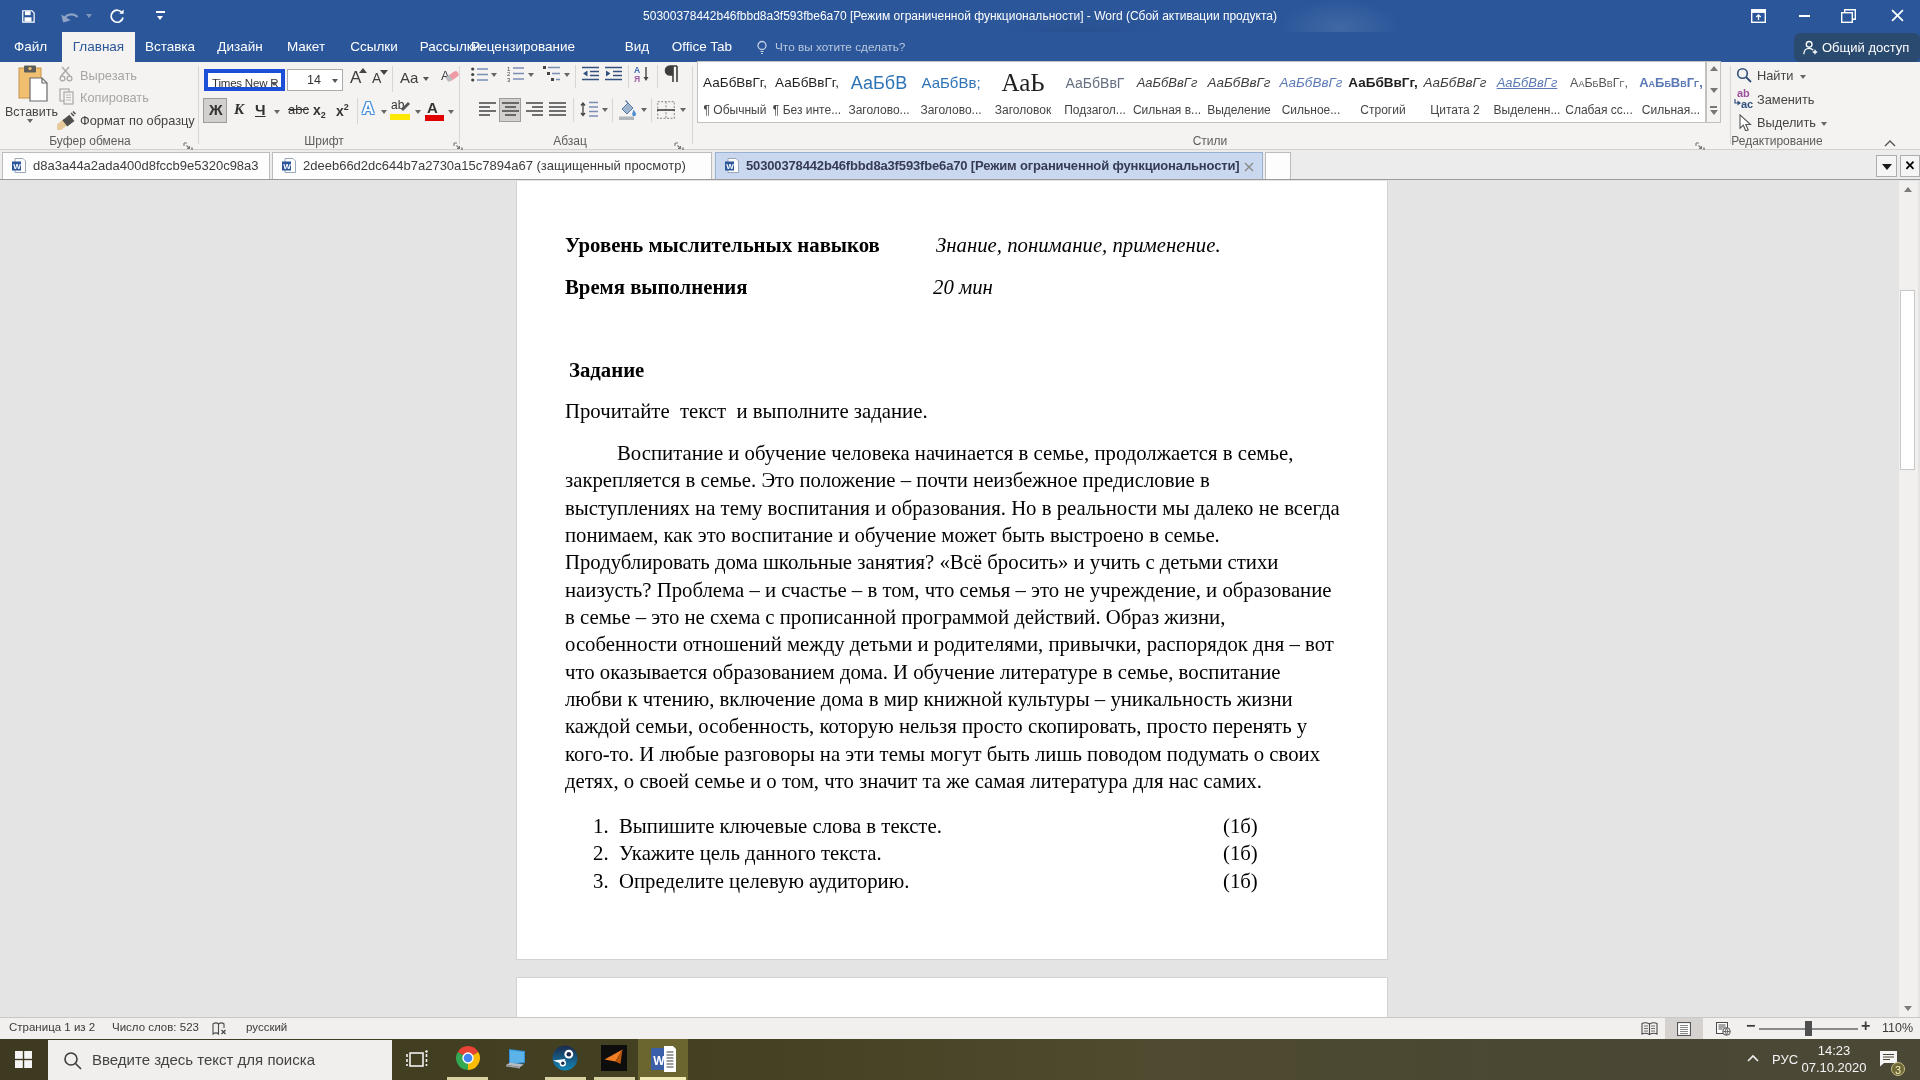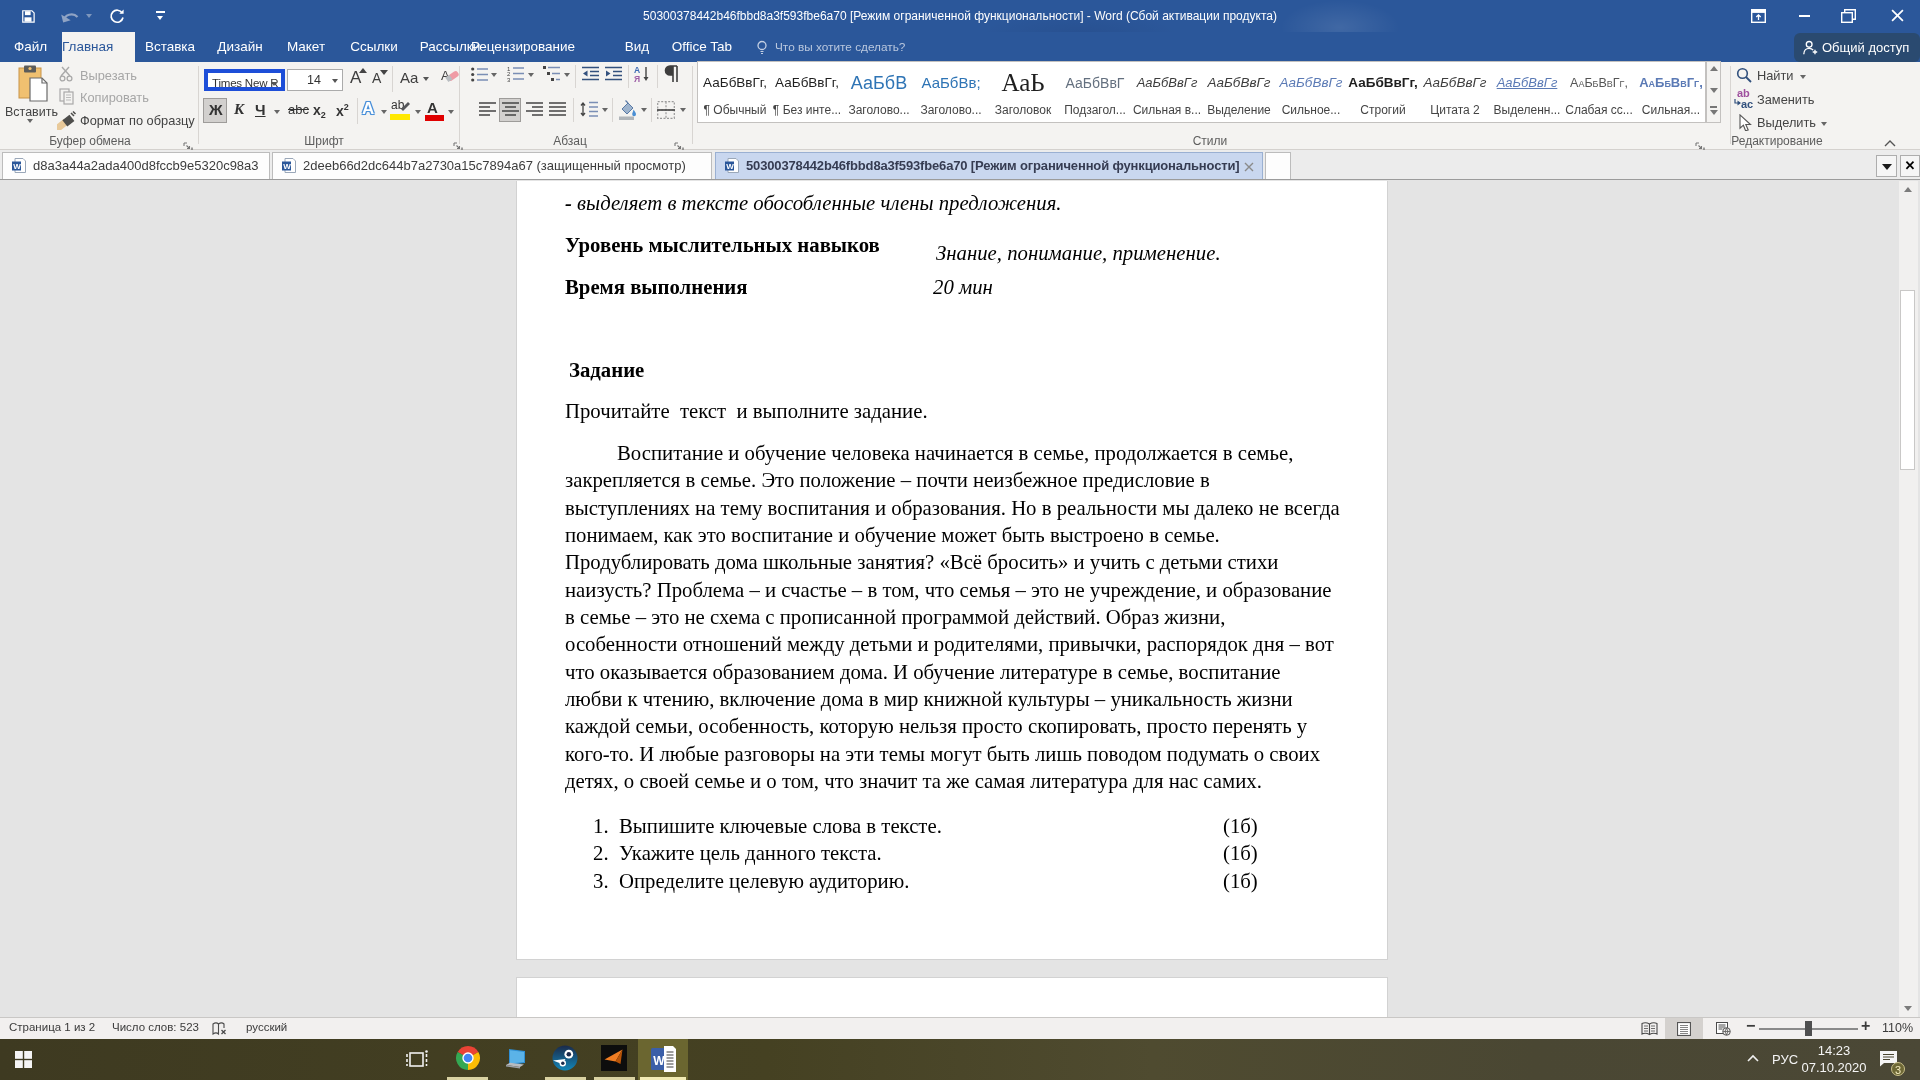--- a/index.html
+++ b/index.html
@@ -4,21 +4,21 @@
 <style>
 * { margin:0; padding:0; box-sizing:border-box; }
 html,body { width:1920px; height:1080px; overflow:hidden; }
 body { font-family:"Liberation Sans", sans-serif; position:relative; background:#e4e4e4; }
 .abs { position:absolute; }
 
 
 #titlebar { position:absolute; left:0; top:0; width:1920px; height:32px; background:#2b579a; }
 #tabrow { position:absolute; left:0; top:32px; width:1920px; height:30px; background:#2b579a; }
 .rtab { position:absolute; top:0; height:30px; line-height:30px; color:#ffffff; font-size:13.5px; text-align:center; }
-#tab-active { position:absolute; left:62px; top:0; width:73px; height:30px; background:#f4f3f1; color:#2b579a; line-height:30px; font-size:13.5px; }
+#tab-active { position:absolute; left:62px; top:0; width:73px; height:30px; background:#f4f3f1; color:#2b579a; line-height:30px; text-align:center; font-size:13.5px; }
 #titletext { position:absolute; top:0; left:0; width:1920px; height:32px; line-height:32px; color:#ffffff; font-size:12px; text-align:center; }
 #sharebox { position:absolute; right:0; top:33px; width:126px; height:29px; background:#2a4a70; color:#fff; font-size:13.5px; line-height:29px;border-radius:6px; }
 
 
 #ribbon { position:absolute; left:0; top:62px; width:1920px; height:88px; background:#f4f3f1; border-bottom:1px solid #d4d1ce; }
 .grplabel { position:absolute; font-size:12px; color:#5d5d5d; text-align:center; top:72px; }
 .gsep { position:absolute; top:4px; width:1px; height:78px; background:#d8d5d2; }
 .launcher { position:absolute; top:80px; width:10px; height:10px; }
 .gicon { position:absolute; }
 .btxt { position:absolute; font-size:12.8px; color:#444; }
@@ -396,23 +396,22 @@
   </div>
   <div class="otab" style="left:1265px;width:26px;"></div>
   <div class="abs" style="left:1876px;top:5px;width:21px;height:22px;background:#f5f5f5;border:1px solid #adadad;">
       <span style="position:absolute;left:5px;top:8px;width:0;height:0;border-left:5px solid transparent;border-right:5px solid transparent;border-top:6px solid #1a1a1a;"></span>
     </div>
   <div class="abs" style="left:1900px;top:5px;width:20px;height:22px;background:#f5f5f5;border:1px solid #adadad;font-weight:bold;text-align:center;line-height:20px;font-size:13px;">✕</div>
 </div>
 
 <div id="docarea">
   <div id="page1">
-    <div class="doc" style="left:48px;top:12px;font-style:italic;"><b>-</b> выделяет в тексте обособленные члены предложения.</div>
     <div class="doc" style="left:48px;top:54px;font-weight:bold;">Уровень мыслительных навыков</div>
-    <div class="doc" style="left:419px;top:54px;font-style:italic;margin-top:8px;">Знание, понимание, применение.</div>
+    <div class="doc" style="left:419px;top:54px;font-style:italic;">Знание, понимание, применение.</div>
     <div class="doc" style="left:48px;top:96px;font-weight:bold;">Время выполнения</div>
     <div class="doc" style="left:416px;top:96px;font-style:italic;">20 мин</div>
     <div class="doc" style="left:52px;top:179px;font-weight:bold;">Задание</div>
     <div class="doc" style="left:48px;top:220px;">Прочитайте&nbsp; текст&nbsp; и выполните задание.</div>
     <div class="doc" style="left:48px;top:260px;width:775px;line-height:27.33px;text-indent:52px;white-space:normal;">Воспитание и обучение человека начинается в семье, продолжается в семье,<br>закрепляется в семье. Это положение – почти неизбежное предисловие в<br>выступлениях на тему воспитания и образования. Но в реальности мы далеко не всегда<br>понимаем, как это воспитание и обучение может быть выстроено в семье.<br>Продублировать дома школьные занятия? «Всё бросить» и учить с детьми стихи<br>наизусть? Проблема – и счастье – в том, что семья – это не учреждение, и образование<br>в семье – это не схема с прописанной программой действий. Образ жизни,<br>особенности отношений между детьми и родителями, привычки, распорядок дня – вот<br>что оказывается образованием дома. И обучение литературе в семье, воспитание<br>любви к чтению, включение дома в мир книжной культуры – уникальность жизни<br>каждой семьи, особенность, которую нельзя просто скопировать, просто перенять у<br>кого-то. И любые разговоры на эти темы могут быть лишь поводом подумать о своих<br>детях, о своей семье и о том, что значит та же самая литература для нас самих.</div>
     <div class="doc" style="left:76px;top:635px;">1.<span style="position:absolute;left:26px;">Выпишите ключевые слова в тексте.</span><span style="position:absolute;left:630px;">(1б)</span></div>
     <div class="doc" style="left:76px;top:662.3px;">2.<span style="position:absolute;left:26px;">Укажите цель данного текста.</span><span style="position:absolute;left:630px;">(1б)</span></div>
     <div class="doc" style="left:76px;top:689.6px;">3.<span style="position:absolute;left:26px;">Определите целевую аудиторию.</span><span style="position:absolute;left:630px;">(1б)</span></div>
   </div>
   <div id="page2"></div>
@@ -457,20 +456,27 @@
   <span class="abs" style="left:1882px;top:3px;font-size:12.5px;">110%</span>
 </div>
 
 <div id="taskbar">
   <svg class="abs" style="left:15px;top:12px;" width="17" height="17" viewBox="0 0 17 17">
       <rect x="0" y="0" width="7.8" height="7.8" fill="#f5f5f5"></rect>
       <rect x="9.2" y="0" width="7.8" height="7.8" fill="#f5f5f5"></rect>
       <rect x="0" y="9.2" width="7.8" height="7.8" fill="#f5f5f5"></rect>
       <rect x="9.2" y="9.2" width="7.8" height="7.8" fill="#f5f5f5"></rect>
     </svg>
+  <div class="abs" style="left:48px;top:1px;width:344px;height:40px;background:#f0efee;">
+    <svg class="abs" style="left:15px;top:11px;" width="19" height="19" viewBox="0 0 19 19">
+        <circle cx="8" cy="8" r="6" fill="none" stroke="#3c3c3c" stroke-width="1.6"></circle>
+        <path d="M12.5 12.5 L18 18" stroke="#3c3c3c" stroke-width="1.6"></path>
+      </svg>
+    <span class="abs" style="left:44px;top:11px;font-size:15px;color:#434343;">Введите здесь текст для поиска</span>
+  </div>
   <svg class="abs" style="left:405px;top:9px;" width="24" height="24" viewBox="0 0 24 24">
       <rect x="5" y="5" width="13" height="13" fill="none" stroke="#f0f0f0" stroke-width="1.6"></rect>
       <path d="M2 6 v3 M2 11 v3 M2 16 v2 M21.5 6 v3 M21.5 11 v3 M21.5 16 v2" stroke="#f0f0f0" stroke-width="1.6"></path>
       <circle cx="21.5" cy="3.5" r="1.3" fill="#f0f0f0"></circle>
     </svg>
   <svg class="abs" style="left:455px;top:6px;" width="26" height="26" viewBox="0 0 48 48">
       <path d="M24 24 L4.9 13 A22 22 0 0 1 43.1 13z" fill="#ea4335"></path>
       <path d="M24 24 L43.1 13 A22 22 0 0 1 24 46z" fill="#fbbc05"></path>
       <path d="M24 24 L24 46 A22 22 0 0 1 4.9 13z" fill="#34a853"></path>
       <circle cx="24" cy="24" r="10.5" fill="#fff"></circle>

